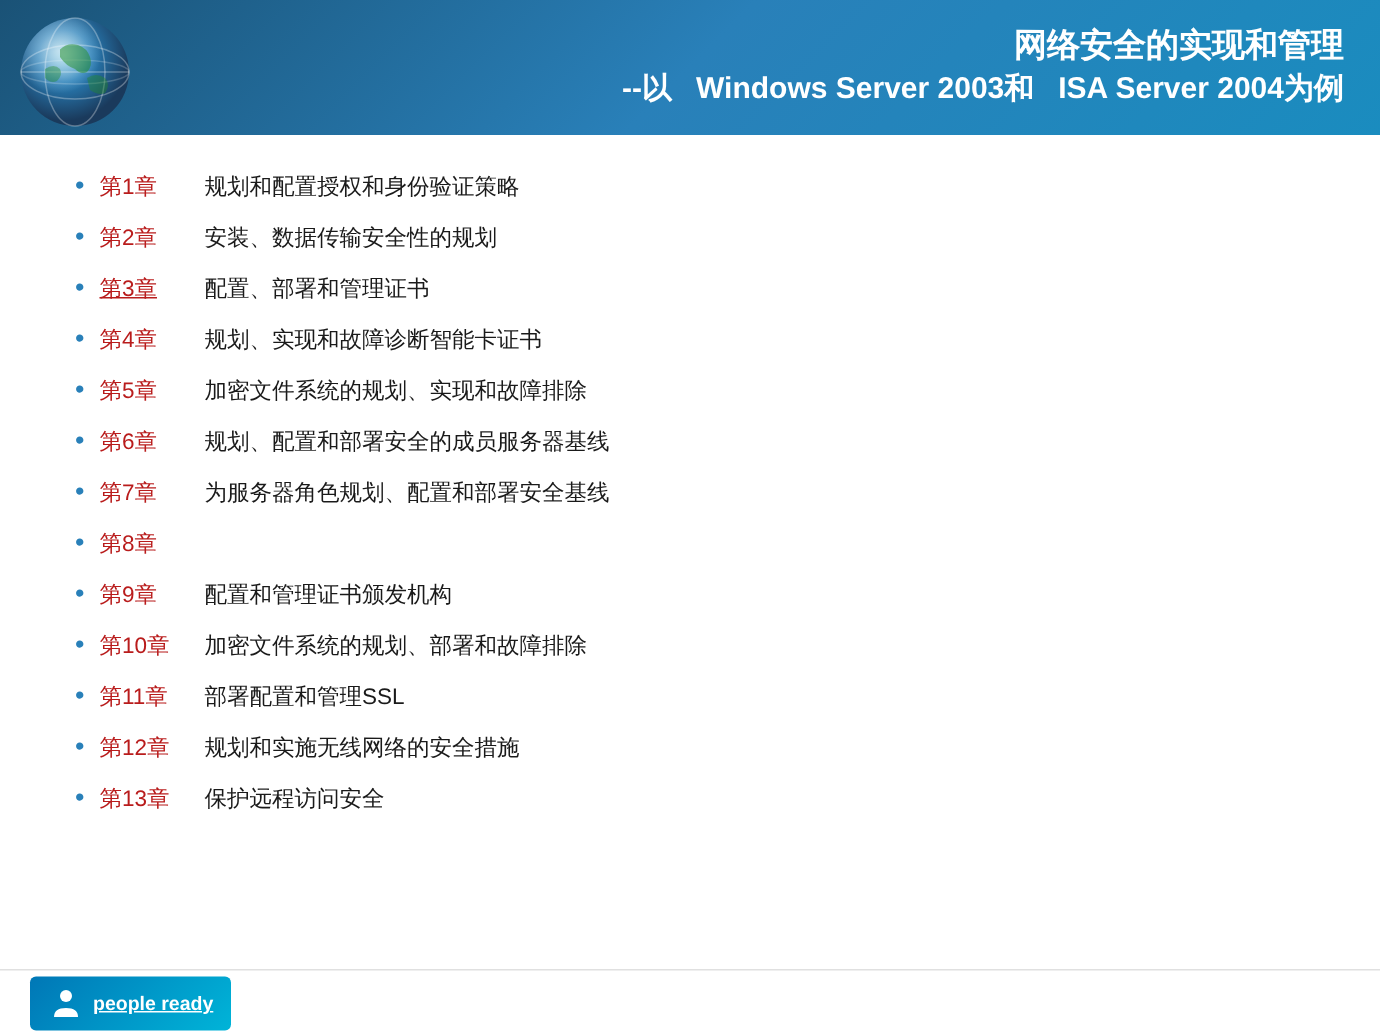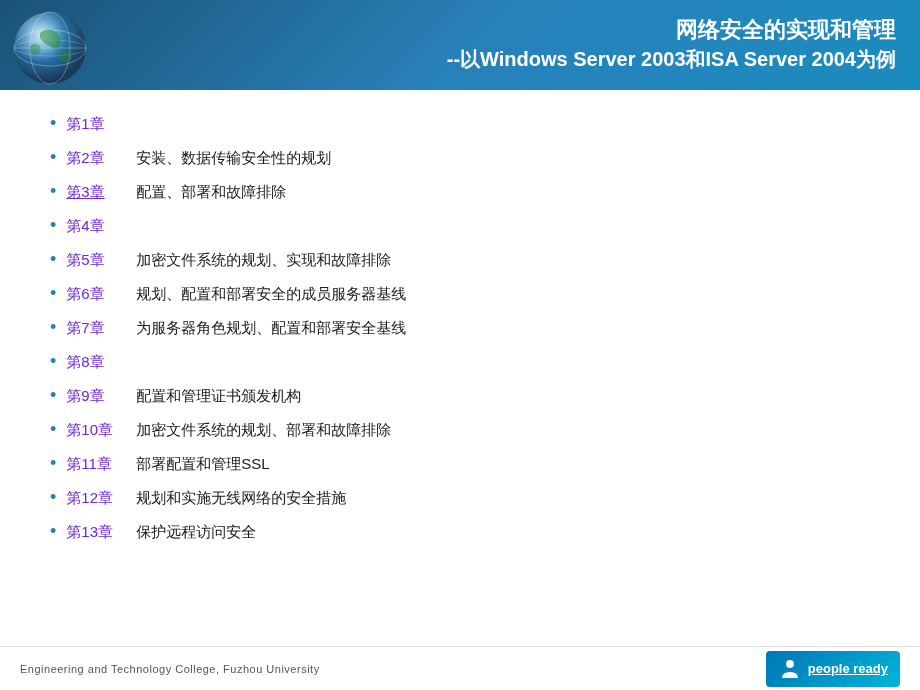--- a/index.html
+++ b/index.html
@@ -59,20 +59,21 @@
       font-size: 20px;
       font-weight: bold;
       color: #ffffff;
       display: block;
       line-height: 1.4;
     }
 
     .header-subtitle em {
       font-style: normal;
       font-weight: 900;
+      margin-left: 16px;
     }
 
     
     .main-content {
       padding: 20px 40px 20px 50px;
     }
 
     .chapter-list {
       list-style: none;
       padding: 0;
@@ -88,21 +89,21 @@
     }
 
     .bullet {
       color: #2980b9;
       font-size: 18px;
       margin-right: 10px;
       flex-shrink: 0;
     }
 
     .chapter-num {
-      color: #6d28d9;
+      color: #b91c1c;
       text-decoration: underline;
       min-width: 70px;
       display: inline-block;
       flex-shrink: 0;
     }
 
     .chapter-num.no-underline {
       text-decoration: none;
     }
 
@@ -199,34 +200,36 @@
       <span>--以</span><em>Windows Server 2003</em><span>和</span><em>ISA Server 2004</em><span>为例</span>
     </span>
   </div>
 </div>
 
 <div class="main-content">
   <ul class="chapter-list" id="chapter-list">
   <li>
         <span class="bullet">•</span>
         <span class="chapter-num no-underline">第1章</span>
+        <span class="chapter-desc">规划和配置授权和身份验证策略</span>
       </li>
       <li>
         <span class="bullet">•</span>
         <span class="chapter-num no-underline">第2章</span>
         <span class="chapter-desc">安装、数据传输安全性的规划</span>
       </li>
       <li>
         <span class="bullet">•</span>
         <span class="chapter-num">第3章</span>
-        <span class="chapter-desc">配置、部署和故障排除</span>
+        <span class="chapter-desc">配置、部署和管理证书</span>
       </li>
       <li>
         <span class="bullet">•</span>
         <span class="chapter-num no-underline">第4章</span>
+        <span class="chapter-desc">规划、实现和故障诊断智能卡证书</span>
       </li>
       <li>
         <span class="bullet">•</span>
         <span class="chapter-num no-underline">第5章</span>
         <span class="chapter-desc">加密文件系统的规划、实现和故障排除</span>
       </li>
       <li>
         <span class="bullet">•</span>
         <span class="chapter-num no-underline">第6章</span>
         <span class="chapter-desc">规划、配置和部署安全的成员服务器基线</span>
@@ -262,21 +265,20 @@
       </li>
       <li>
         <span class="bullet">•</span>
         <span class="chapter-num no-underline">第13章</span>
         <span class="chapter-desc">保护远程访问安全</span>
       </li>
     </ul>
 </div>
 
 <div class="footer">
-  <span class="footer-left">Engineering  and  Technology  College,  Fuzhou  University</span>
   <div class="footer-right">
     <div class="people-ready-badge">
 
       <svg class="people-icon" viewBox="0 0 24 24" xmlns="http://www.w3.org/2000/svg">
         <circle cx="12" cy="7" r="4" fill="white"></circle>
         <path d="M4 21 Q4 15 12 15 Q20 15 20 21" fill="white"></path>
       </svg>
       <span class="people-ready-text">people ready</span>
     </div>
   </div>

